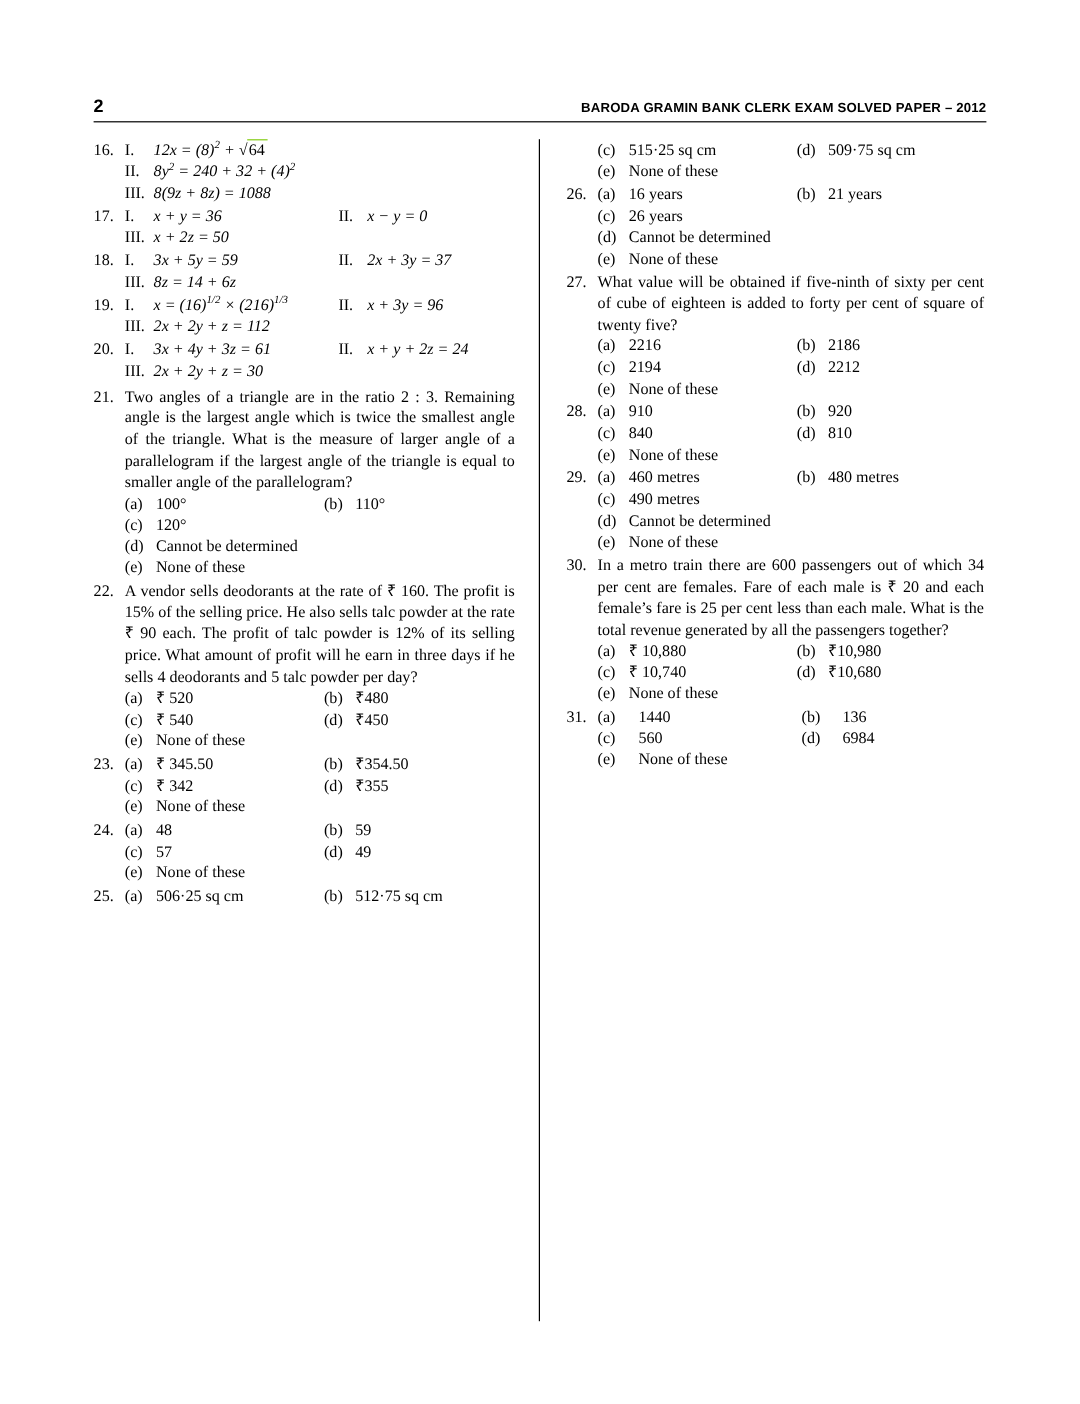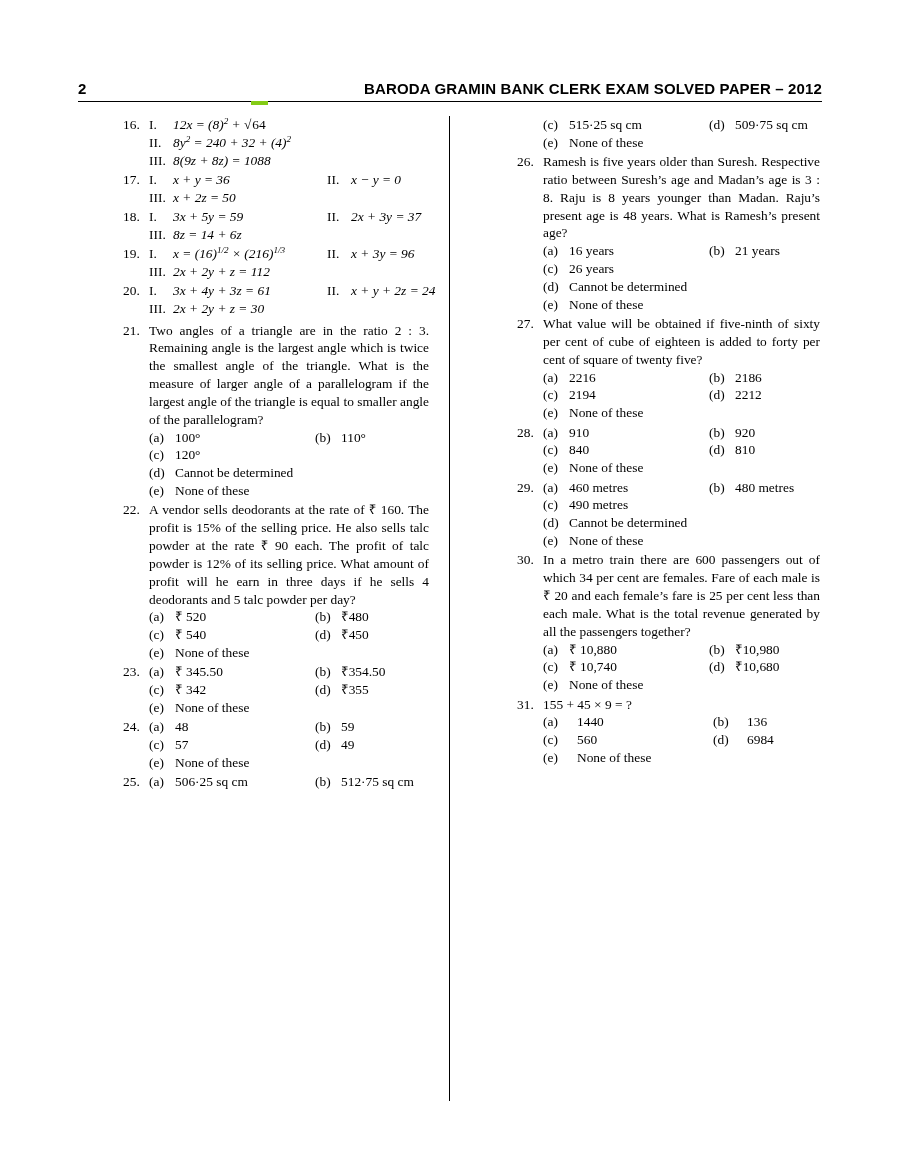--- a/index.html
+++ b/index.html
@@ -28,41 +28,40 @@
   .page-num {
     font-weight: bold;
     font-size: 15px;
     font-family: "Liberation Sans", sans-serif;
     width: 40px;
   }
   .header-title {
     flex: 1;
     text-align: right;
     font-weight: bold;
-    font-size: 15px;
+    font-size: 11px;
     font-family: "Liberation Sans", sans-serif;
     letter-spacing: 0.15px;
   }
   .columns {
     display: flex;
     gap: 0px;
     height: 985px;
   }
   .col {
     width: 371px;
     font-size: 13.4px;
     line-height: 1.33;
   }
   .col.left { padding-right: 20px; }
   .col.right { padding-left: 22px; border-left: 1px solid #000; }
 
   .q {
     display: flex;
     margin-bottom: 1.5px;
-    margin-left: 45px;
   }
   .q-num {
     width: 26px;
     flex: 0 0 26px;
     text-align: left;
   }
   .q-body { flex: 1; }
   .q-text {
     text-align: justify;
     text-justify: inter-word;
@@ -78,21 +77,21 @@
     white-space: nowrap;
   }
   .stmt-a { width: 178px; flex: 0 0 178px; }
   .stmt-lbl {
     width: 24px;
     flex: 0 0 24px;
   }
   .eq { font-style: italic; font-family: "Liberation Serif", serif; }
   sup { font-size: 0.68em; vertical-align: super; line-height: 0; }
   .sqrt { font-style: normal; }
-  .sqrt-body { border-top: 4px solid #84cc16; padding: 12px 2px 0 1px; }
+  .sqrt-body { border-top: 1px solid #84cc16; padding: 0 2px 0 1px; }
 
   
   .opts { margin-top: 0px; }
   .opt-row { display: flex; }
   .opt {
     display: flex;
   }
   .opt-a { width: 166px; flex: 0 0 166px; }
   .opt-lbl {
     width: 26px;
@@ -422,21 +421,20 @@
                 <span class="opt-val">None of these</span>
               </div>
             </div>
           </div>
         </div>
       </div>
 
       <div class="q">
         <div class="q-num">26.</div>
         <div class="q-body">
-          <div class="q-text">Ramesh is five years older than Suresh. Respective ratio between Suresh’s age and Madan’s age is 3 : 8. Raju is 8 years younger than Madan. Raju’s present age is 48 years. What is Ramesh’s present age?</div>
           <div class="opts">
             <div class="opt-row">
               <div class="opt opt-a">
                 <span class="opt-lbl">(a)</span>
                 <span class="opt-val">16 years</span>
               </div>
               <div class="opt">
                 <span class="opt-lbl">(b)</span>
                 <span class="opt-val">21 years</span>
               </div>
@@ -600,21 +598,20 @@
               </div>
             </div>
           </div>
         </div>
       </div>
 
 
       <div class="q q31">
         <div class="q-num">31.</div>
         <div class="q-body">
-          <div class="q-text nojust">155 + 45 × 9 = ?</div>
           <div class="opts">
             <div class="opt-row">
               <div class="opt opt-a">
                 <span class="opt-lbl">(a)</span>
                 <span class="opt-val">1440</span>
               </div>
               <div class="opt">
                 <span class="opt-lbl">(b)</span>
                 <span class="opt-val">136</span>
               </div>

